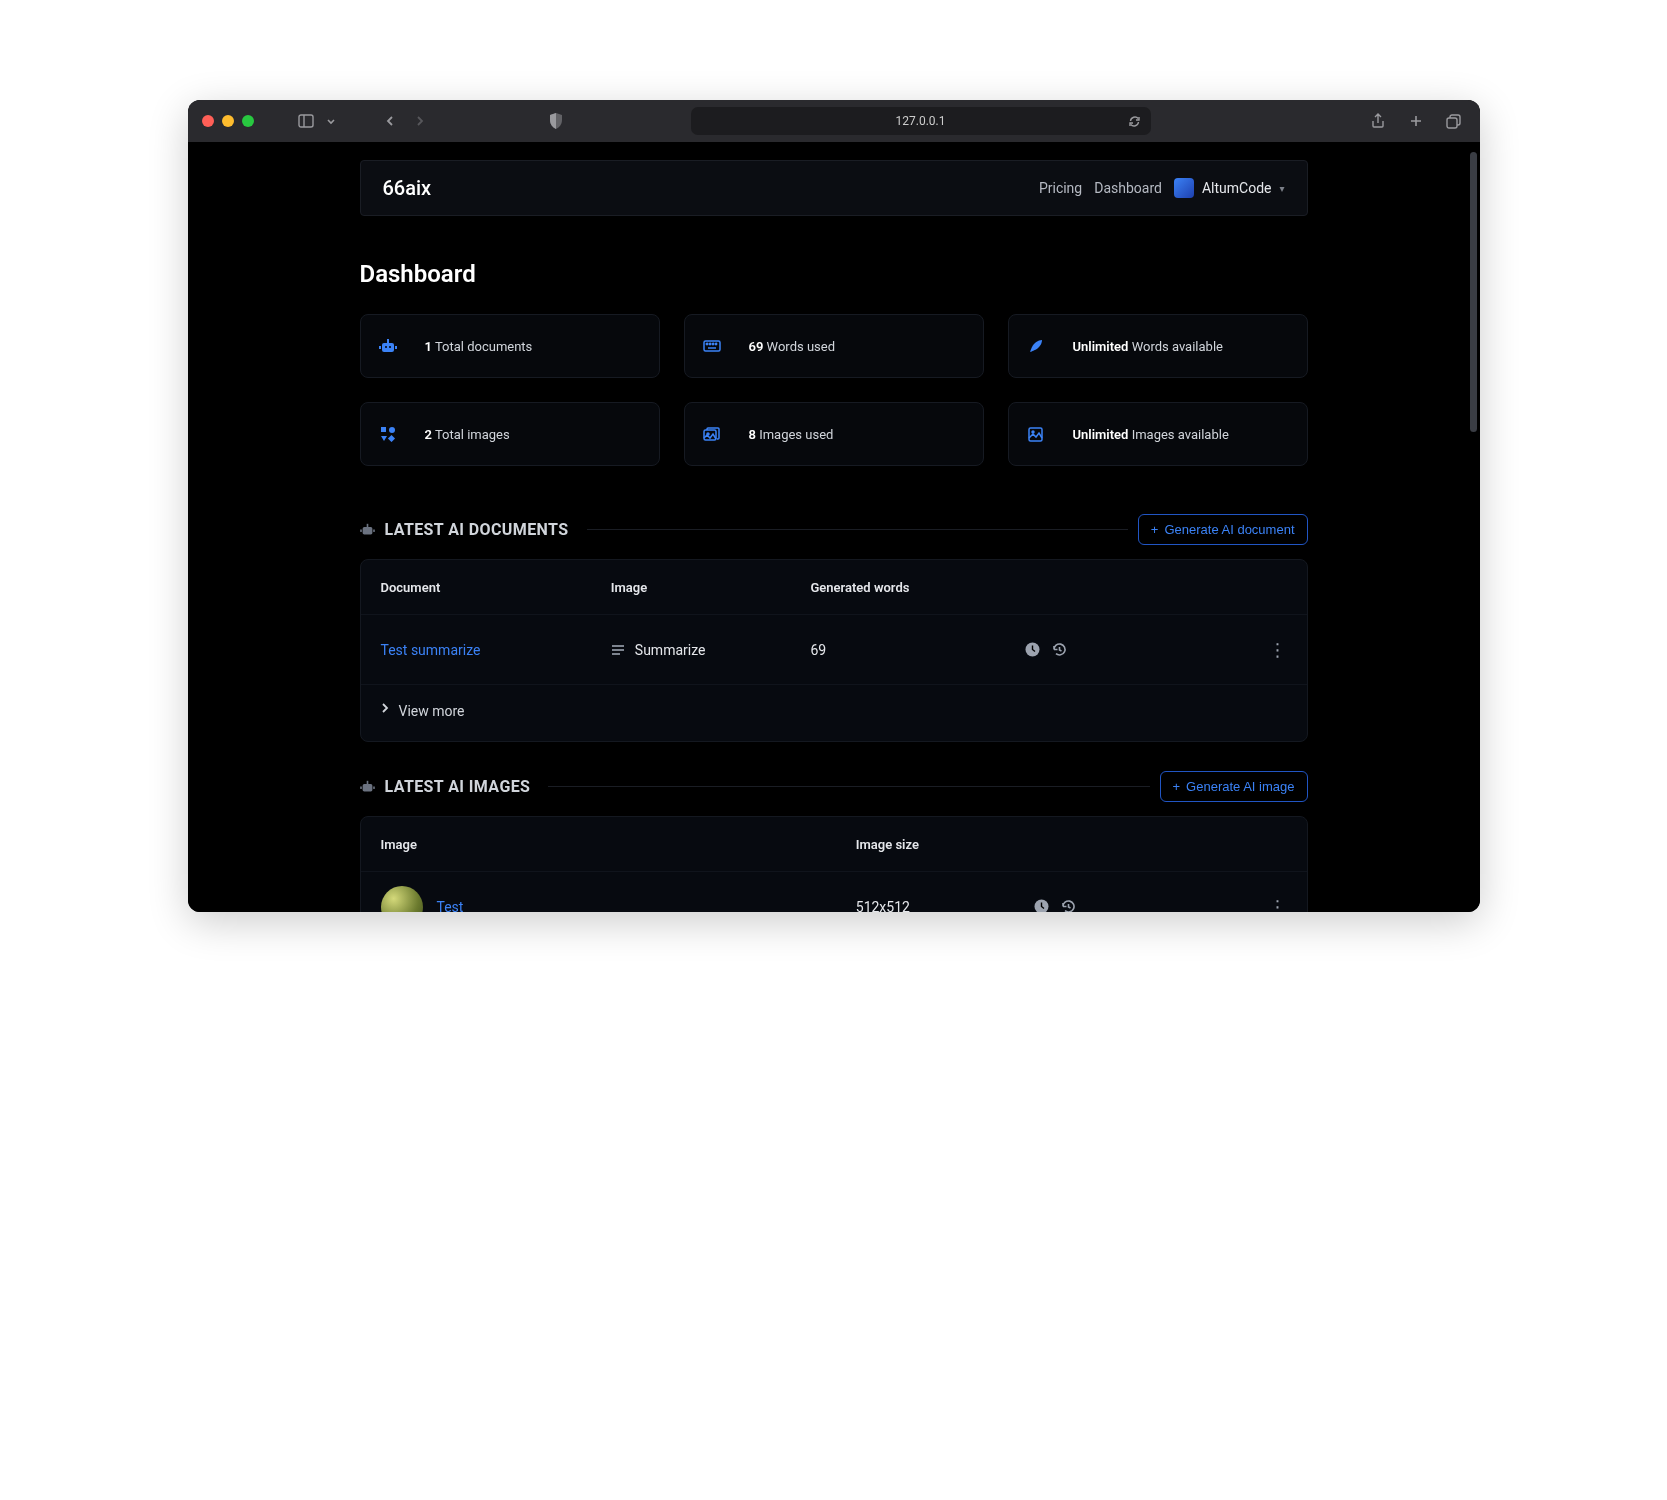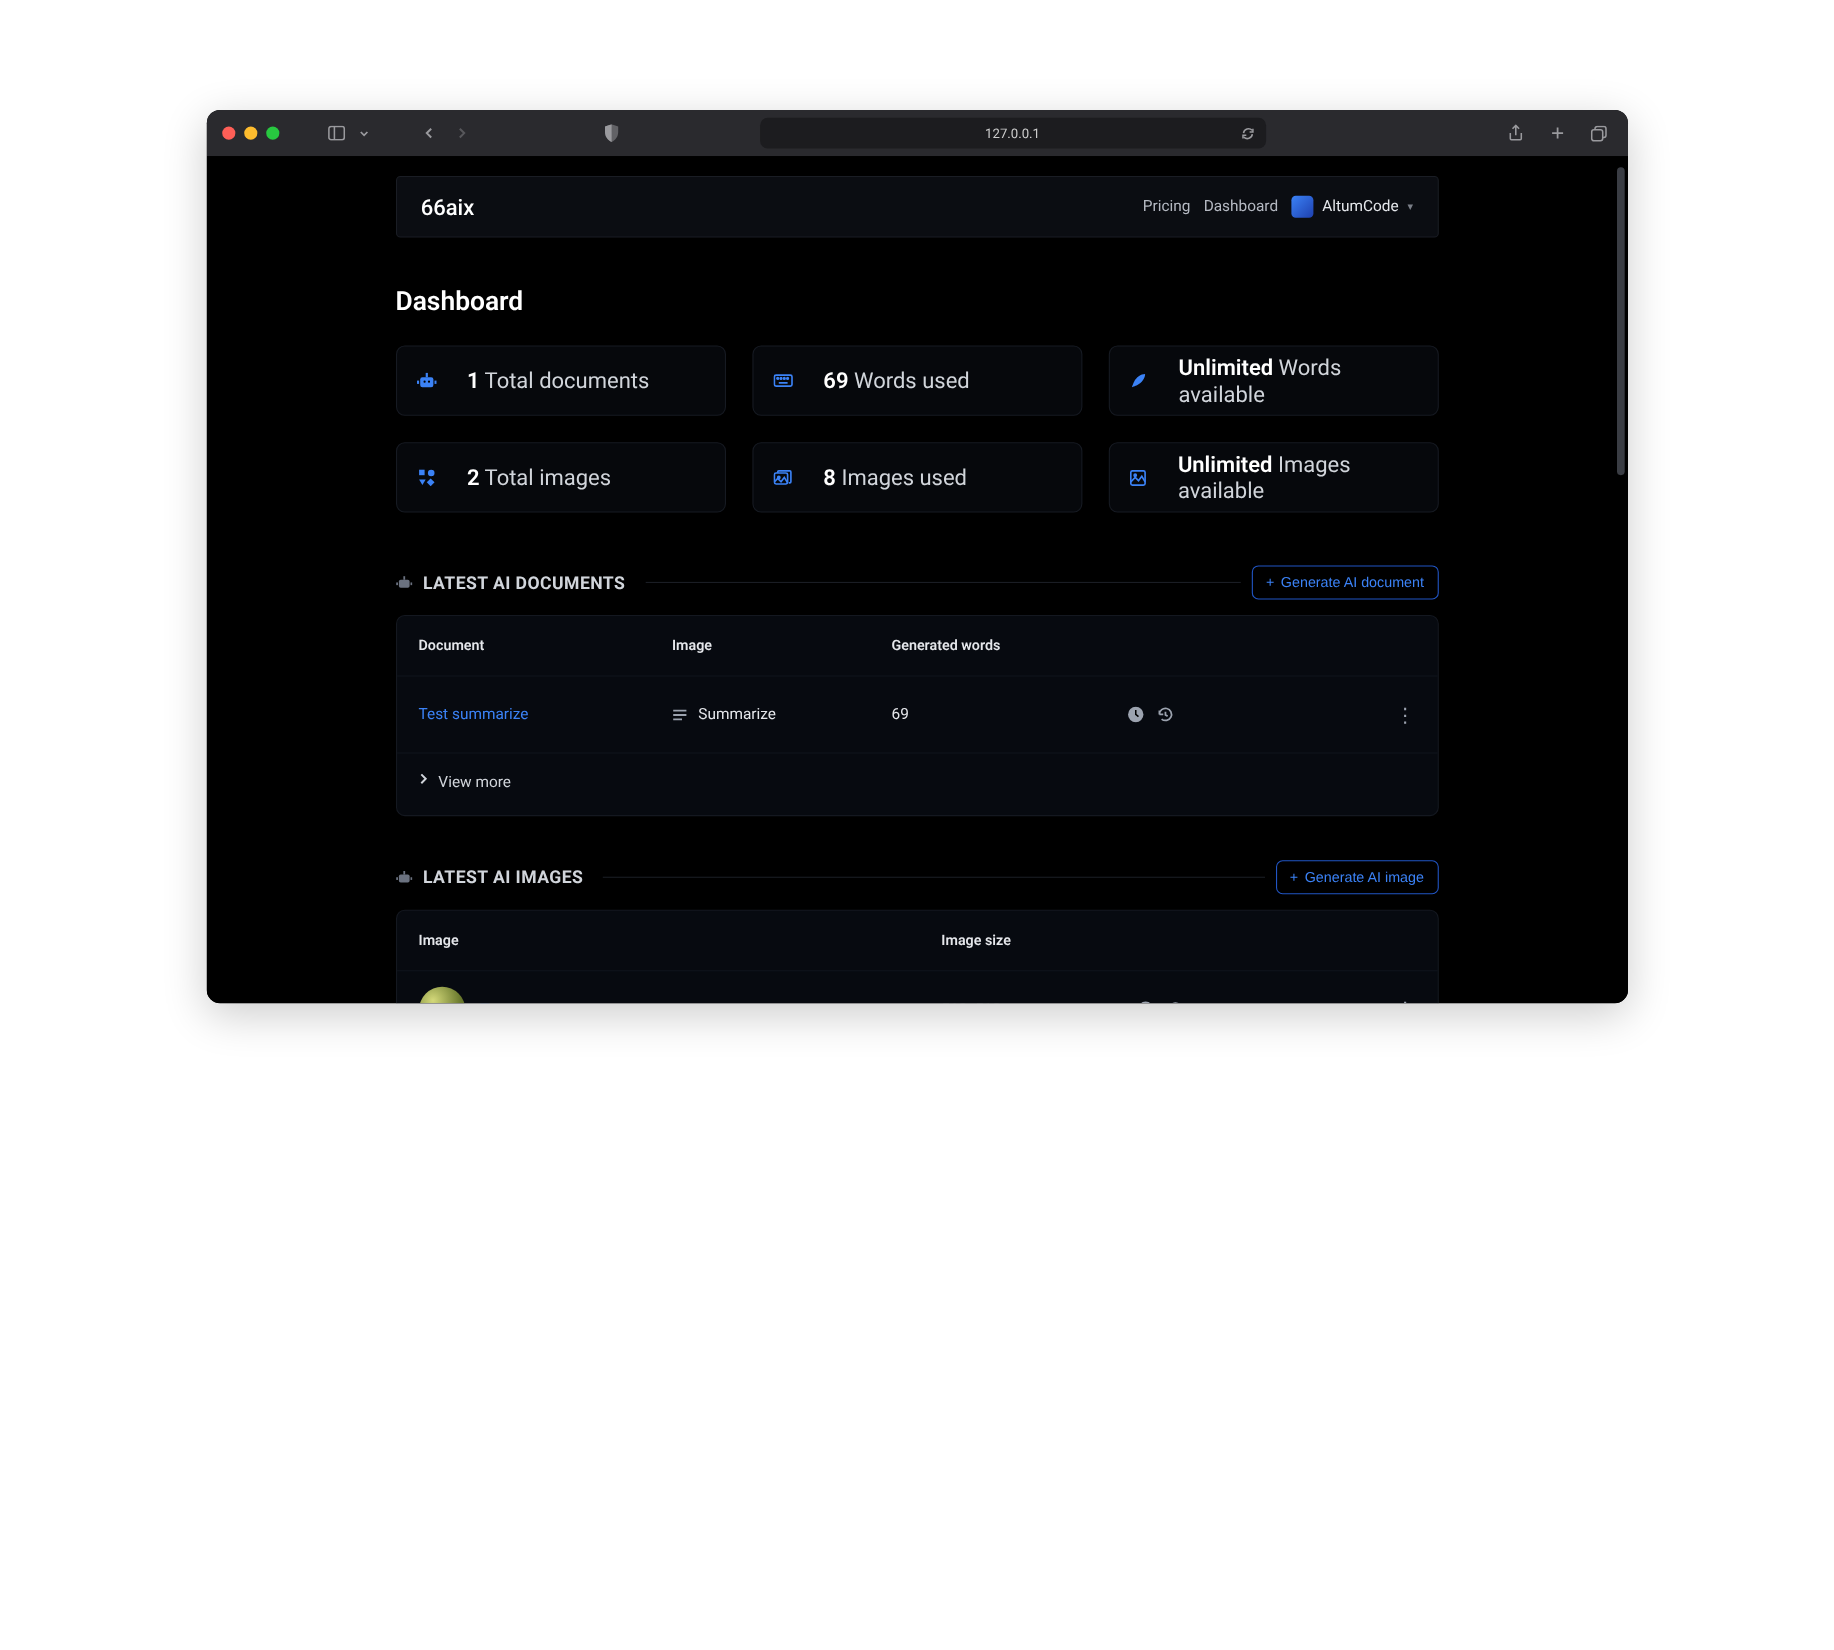--- a/index.html
+++ b/index.html
@@ -83,21 +83,21 @@
 .stats-grid { display: grid; grid-template-columns: repeat(3, 1fr); gap: 24px; margin-bottom: 48px; }
 .stat-card {
   background: #06080c;
   border: 1px solid #161a22;
   border-radius: 8px;
   height: 64px;
   display: flex;
   align-items: center;
   padding: 0 18px;
   gap: 28px;
-  font-size: 20px;
+  font-size: 13px;
 }
 .stat-icon { color: #3b82f6; width: 18px; display: flex; align-items: center; justify-content: center; }
 .stat-text { color: #d1d5db; }
 .stat-text .bold { color: #fff; font-weight: 600; }
 
 .section-head {
   display: flex;
   align-items: center;
   margin-bottom: 14px;
   gap: 10px;
@@ -116,21 +116,21 @@
   align-items: center;
   gap: 6px;
   cursor: pointer;
 }
 
 .panel {
   background: #070a10;
   border: 1px solid #141820;
   border-radius: 8px;
   padding: 0;
-  margin-bottom: 40px;
+  margin-bottom: 29px;
 }
 .thead, .trow {
   display: grid;
   align-items: center;
   padding: 0 20px;
 }
 .docs .thead, .docs .trow { grid-template-columns: 1.5fr 1.3fr 1.4fr 1.4fr 0.3fr; }
 .imgs .thead, .imgs .trow { grid-template-columns: 3.2fr 1.2fr 1.4fr 0.3fr; }
 .thead { height: 54px; font-size: 13px; font-weight: 600; color: #e5e7eb; }
 .trow { height: 70px; font-size: 14px; color: #e5e7eb; border-top: 1px solid #10141c; }

